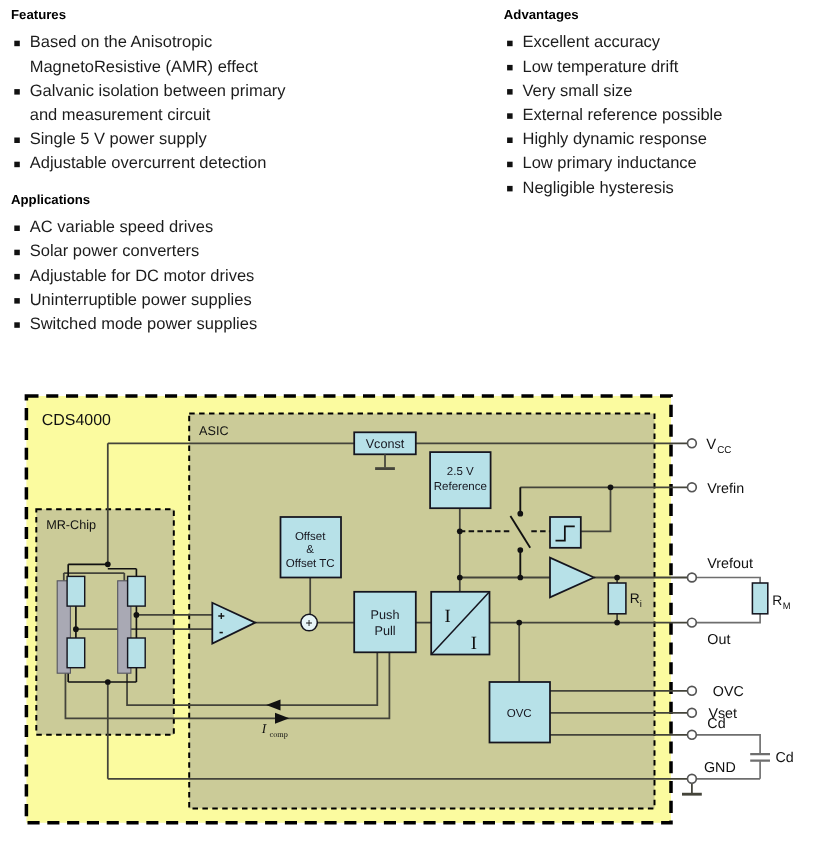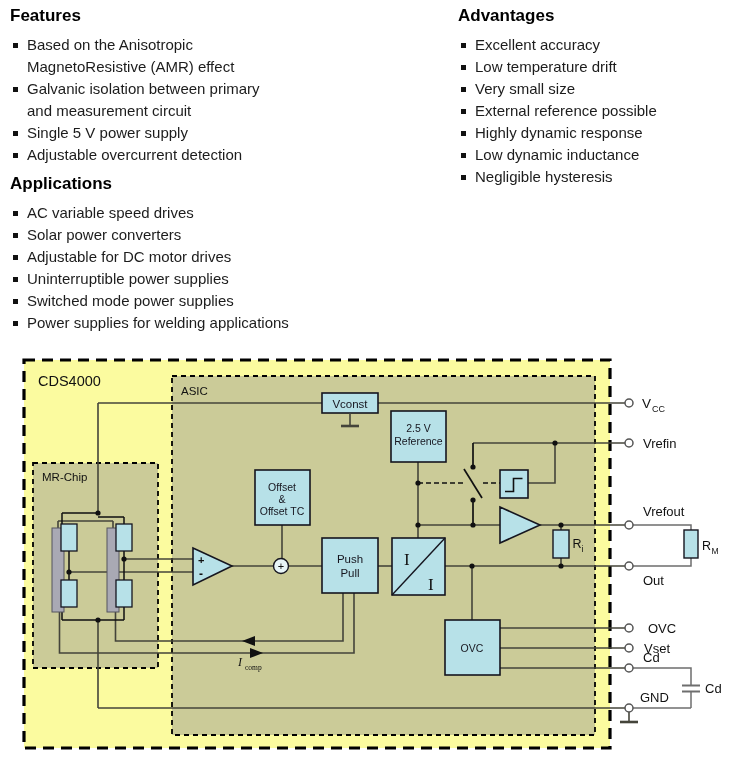--- a/index.html
+++ b/index.html
@@ -1,19 +1,19 @@
 <!DOCTYPE html>
 <html><head>
 <meta charset="utf-8">
 <style>
   html,body{margin:0;padding:0;background:#ffffff;}
   #page{position:relative;width:746px;height:769px;background:#ffffff;
         font-family:"Liberation Sans",sans-serif;color:#1c1c1c;overflow:hidden;}
   .textblock{position:absolute;}
-  .textblock h2{margin:0 0 8px 0;font-size:17px;font-weight:bold;color:#000;}
+  .textblock h2{margin:0 0 8px 0;font-size:12px;font-weight:bold;color:#000;}
   .textblock ul{list-style:none;margin:0;padding:0;font-size:15px;line-height:22px;}
   .textblock li{position:relative;padding-left:17px;}
   .textblock li .bullet{position:absolute;left:3px;top:8.5px;width:5px;height:5px;background:#111;}
   #features{left:10px;top:6px;width:262px;}
   #applications{left:10px;top:174px;width:280px;}
   #advantages{left:458px;top:6px;width:295px;}
   #diagram-svg{position:absolute;left:0;top:0;}
   text{font-family:"Liberation Sans",sans-serif;fill:#111;}
   .boxlabel{fill:#16161f;}
   .serifI{font-family:"Liberation Serif",serif;}
@@ -34,33 +34,32 @@
   </div>
 
   <div id="applications" class="textblock">
     <h2>Applications</h2>
     <ul>
       <li><span class="bullet"></span><span>AC variable speed drives</span></li>
       <li><span class="bullet"></span><span>Solar power converters</span></li>
       <li><span class="bullet"></span><span>Adjustable for DC motor drives</span></li>
       <li><span class="bullet"></span><span>Uninterruptible power supplies</span></li>
       <li><span class="bullet"></span><span>Switched mode power supplies</span></li>
-      <li><span class="bullet"></span><span>Power supplies for welding applications</span></li>
     </ul>
   </div>
 
   <div id="advantages" class="textblock">
     <h2>Advantages</h2>
     <ul>
       <li><span class="bullet"></span><span>Excellent accuracy</span></li>
       <li><span class="bullet"></span><span>Low temperature drift</span></li>
       <li><span class="bullet"></span><span>Very small size</span></li>
       <li><span class="bullet"></span><span>External reference possible</span></li>
       <li><span class="bullet"></span><span>Highly dynamic response</span></li>
-      <li><span class="bullet"></span><span>Low dynamic inductance</span></li>
+      <li><span class="bullet"></span><span>Low primary inductance</span></li>
       <li><span class="bullet"></span><span>Negligible hysteresis</span></li>
     </ul>
   </div>
 
   <svg id="diagram-svg" width="746" height="769" viewBox="0 0 746 769">
 
     <rect x="24" y="360" width="586" height="388" fill="#FBFB9F" stroke="#000" stroke-width="3.2" stroke-dasharray="11 7"></rect>
     <rect x="172" y="376" width="423" height="359" fill="#CBCB98" stroke="#000" stroke-width="1.8" stroke-dasharray="5 4"></rect>
     <rect x="33" y="463" width="125" height="205" fill="#CBCB98" stroke="#000" stroke-width="1.8" stroke-dasharray="5 4"></rect>
 

